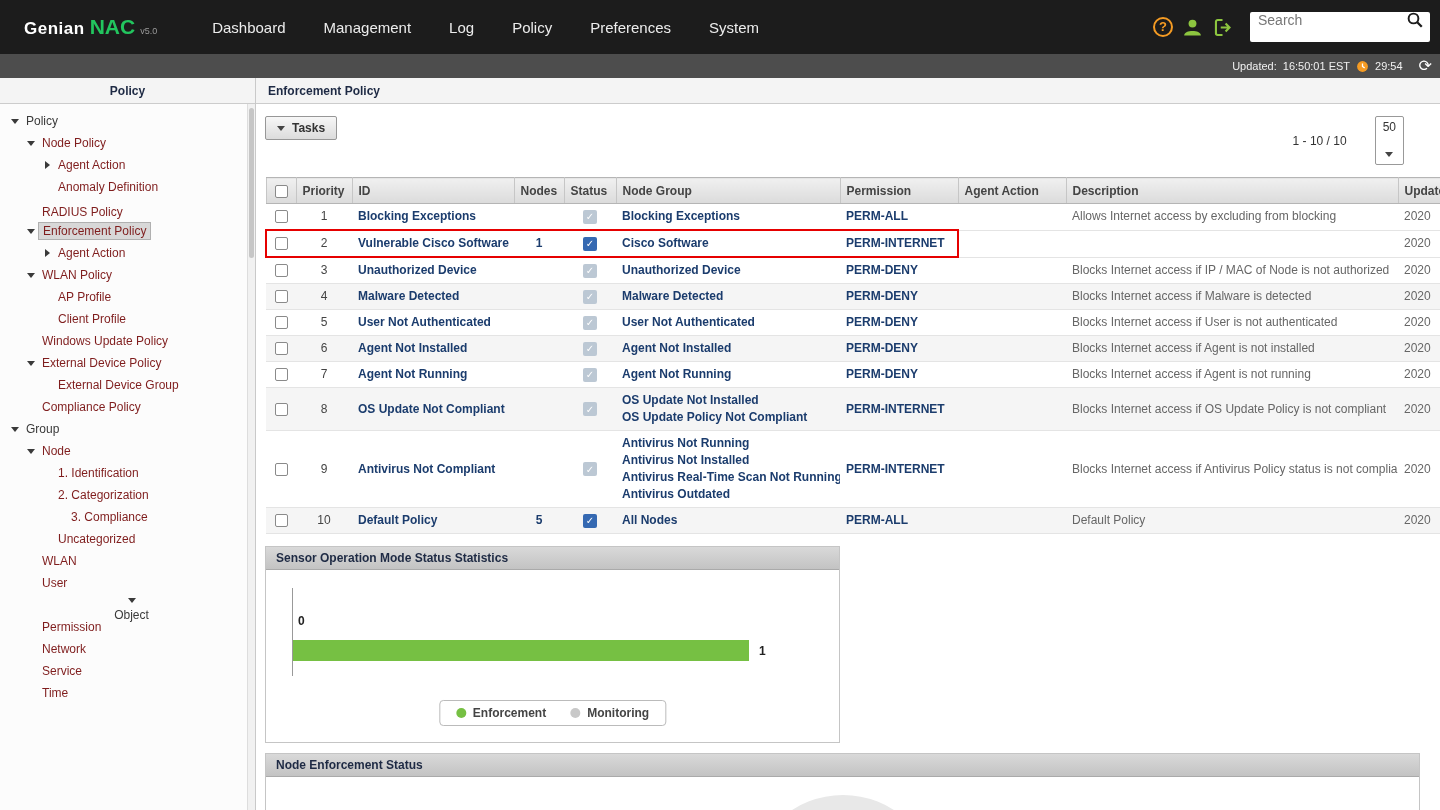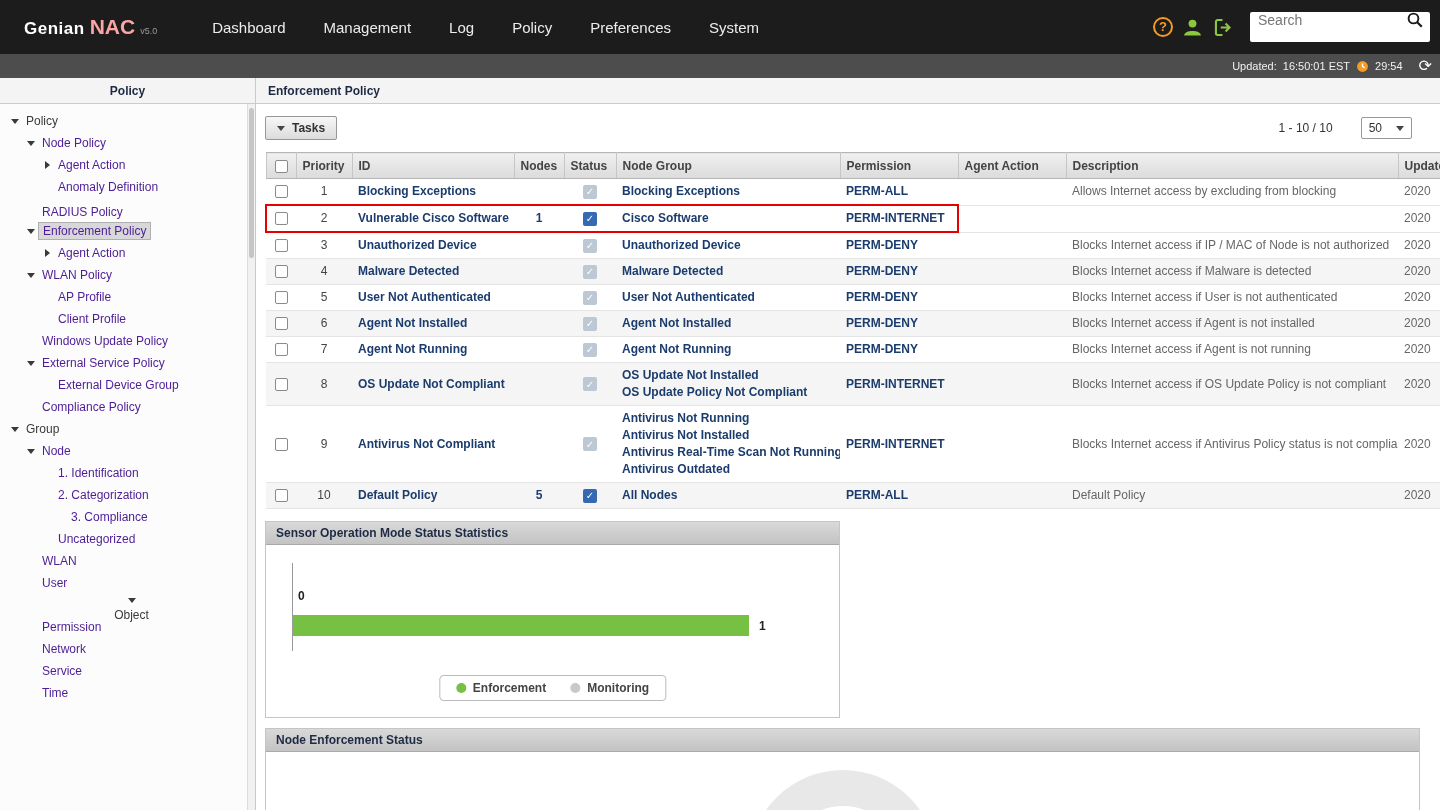--- a/index.html
+++ b/index.html
@@ -3,21 +3,21 @@
 <meta charset="utf-8">
 <style>
   * { box-sizing: border-box; margin: 0; padding: 0; }
   html, body { width: 1440px; height: 810px; overflow: hidden; }
   body { font-family: "Liberation Sans", "DejaVu Sans", sans-serif; background: #fff; }
 
   
   .navbar { height: 54px; background: #1c1c1c; display: flex; align-items: center; padding: 0 16px 0 24px; position: relative; }
   .brand { display: flex; align-items: baseline; gap: 5px; margin-right: 36px; cursor: pointer; }
   .brand-name { color: #fff; font-size: 17px; font-weight: bold; letter-spacing: .5px; }
-  .brand-accent { color: #fca5a5; font-size: 21px; font-weight: bold; }
+  .brand-accent { color: #22c55e; font-size: 21px; font-weight: bold; }
   .brand-version { color: #9a9a9a; font-size: 9px; }
   .nav-items { display: flex; align-items: center; }
   .nav-item { color: #ececec; font-size: 15px; padding: 0 19px; cursor: pointer; }
   .nav-right { position: absolute; right: 10px; top: 0; height: 54px; display: flex; align-items: center; gap: 9px; }
   .icon-help { width: 20px; height: 20px; border: 2px solid #f59b23; color: #f59b23; border-radius: 50%; font-size: 13px; font-weight: bold; text-align: center; line-height: 16px; cursor: pointer; }
   .nav-svg { cursor: pointer; display: block; }
   .searchbox { margin-left: 8px; width: 180px; height: 30px; background: #fff; border-radius: 2px; display: flex; align-items: center; padding: 0 6px 15px 8px; }
   .searchbox input { border: none; outline: none; flex: 1; font-size: 14px; font-family: inherit; color: #222; width: 130px; }
   .searchbox input::placeholder { color: #777; }
 
@@ -27,33 +27,33 @@
 
   
   .shell { display: flex; height: 732px; }
   .sidebar { width: 256px; background: #fcfcfc; border-right: 1px solid #c9c9c9; position: relative; flex-shrink: 0; }
   .side-title { height: 26px; line-height: 26px; text-align: center; font-size: 12px; font-weight: bold; color: #1e2a44; background: #f4f4f4; border-bottom: 1px solid #ccc; }
   .tree { padding-top: 6px; font-size: 12px; }
   .tree-item { height: 22px; display: flex; align-items: center; cursor: pointer; white-space: nowrap; }
   .arrowbox { width: 14px; display: inline-flex; justify-content: center; flex-shrink: 0; }
   .arr-down { width: 0; height: 0; border: 4px solid transparent; border-top: 5px solid #3a3a3a; margin-top: 4px; }
   .arr-right { width: 0; height: 0; border: 4px solid transparent; border-left: 5px solid #3a3a3a; margin-left: 4px; }
-  .tree-label { color: #4c1d95; padding: 1px 4px; }
+  .tree-label { color: #7f1d1d; padding: 1px 4px; }
   .tree-item.lv0 .tree-label { color: #3a3a3a; }
   .tree-item.selected .tree-label { background: #d8d8d8; border: 1px solid #b0b0b0; }
   .side-scroll { position: absolute; top: 26px; right: 0; bottom: 0; width: 8px; background: #f1f1f1; border-left: 1px solid #ddd; }
   .side-thumb { position: absolute; top: 4px; left: 1px; width: 5px; height: 150px; background: #c6c6c6; border-radius: 3px; cursor: grab; }
 
   .main { flex: 1; background: #fff; overflow: hidden; }
   .main-title { height: 26px; line-height: 26px; font-size: 12px; font-weight: bold; color: #1e2a44; background: #f4f4f4; border-bottom: 1px solid #ccc; padding-left: 12px; }
-  .toolbar { display: flex; justify-content: space-between; align-items: center; padding: 12px 28px 0 9px; }
+  .toolbar { display: flex; justify-content: space-between; align-items: flex-start; padding: 12px 36px 0 9px; }
   .tasks-btn { display: inline-flex; align-items: center; gap: 7px; background: linear-gradient(#f7f7f7, #dcdcdc); border: 1px solid #979797; border-radius: 2px; padding: 4px 11px; font-size: 12px; font-weight: bold; color: #333; cursor: pointer; }
   .caret { width: 0; height: 0; border: 4px solid transparent; border-top: 5px solid #444; margin-top: 4px; }
   .pager { display: flex; align-items: center; gap: 28px; font-size: 12px; color: #333; }
-  .pagesize { display: inline-flex; align-items: center; gap: 14px; border: 1px solid #999; border-radius: 2px; background: #fff; padding: 3px 7px; cursor: pointer; }
+  .pagesize { display: inline-flex; align-items: center; gap: 14px; border: 1px solid #999; border-radius: 2px; background: #fff; padding: 3px 7px; cursor: pointer; flex-direction: column; }
 
   
   .table-wrap { margin: 12px 0 0 9px; overflow: hidden; }
   table { border-collapse: collapse; table-layout: fixed; width: 1212px; font-size: 12px; }
   th { background: linear-gradient(#f0f0f0, #dbdbdb); border-top: 1px solid #b5b5b5; border-bottom: 1px solid #b5b5b5; border-right: 1px solid #c6c6c6; color: #444; font-weight: bold; text-align: left; padding: 5px 6px; height: 26px; white-space: nowrap; overflow: hidden; cursor: pointer; }
   th:first-child { border-left: 1px solid #c6c6c6; text-align: center; }
   td { padding: 4px 6px; border-bottom: 1px solid #e4e4e4; vertical-align: middle; line-height: 17px; white-space: nowrap; overflow: hidden; }
   tbody tr:nth-child(even) { background: #f5f5f5; }
   tbody tr.hl { background: #fff; }
   .al-center { text-align: center; }
@@ -199,21 +199,21 @@
           <span class="tree-label">Client Profile</span>
         </div>
         <div class="tree-item lv1" style="padding-left: 24px;">
           <span class="arrowbox"></span>
           <span class="tree-label">Windows Update Policy</span>
         </div>
         <div class="tree-item lv1" style="padding-left: 24px;">
           <span class="arrowbox">
             <span class="arr-down"></span>
           </span>
-          <span class="tree-label">External Service Policy</span>
+          <span class="tree-label">External Device Policy</span>
         </div>
         <div class="tree-item lv2" style="padding-left: 40px;">
           <span class="arrowbox"></span>
           <span class="tree-label">External Device Group</span>
         </div>
         <div class="tree-item lv1" style="padding-left: 24px;">
           <span class="arrowbox"></span>
           <span class="tree-label">Compliance Policy</span>
         </div>
         <div class="tree-item lv0" style="padding-left: 8px;">

